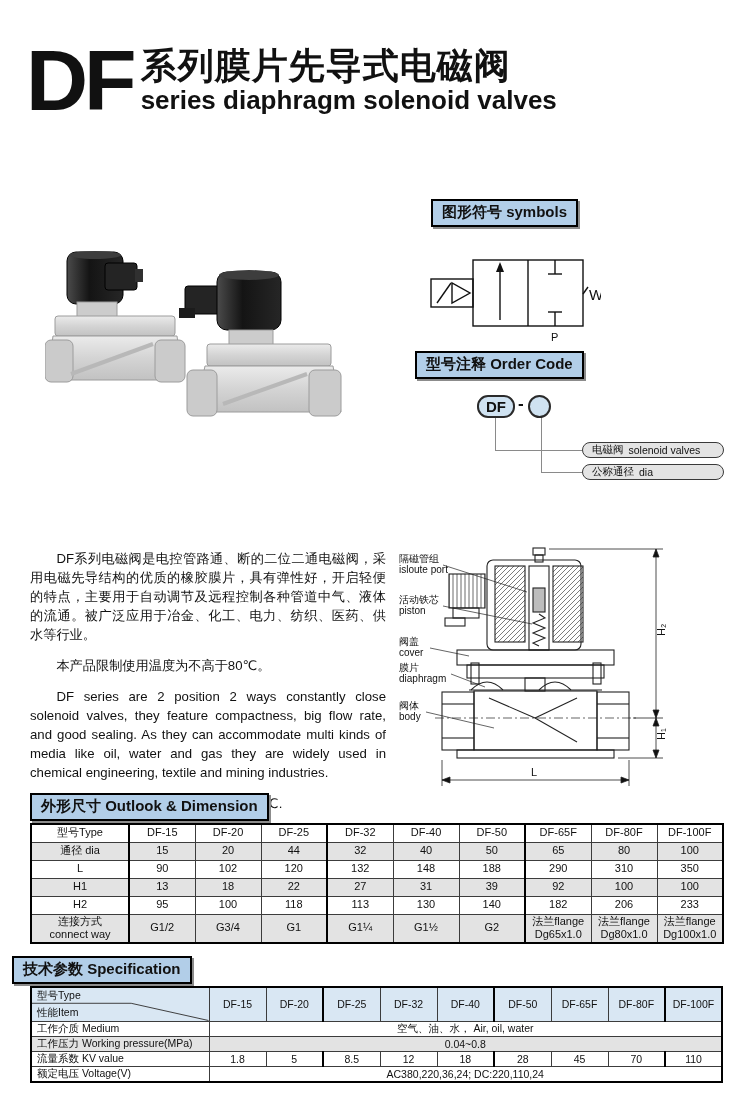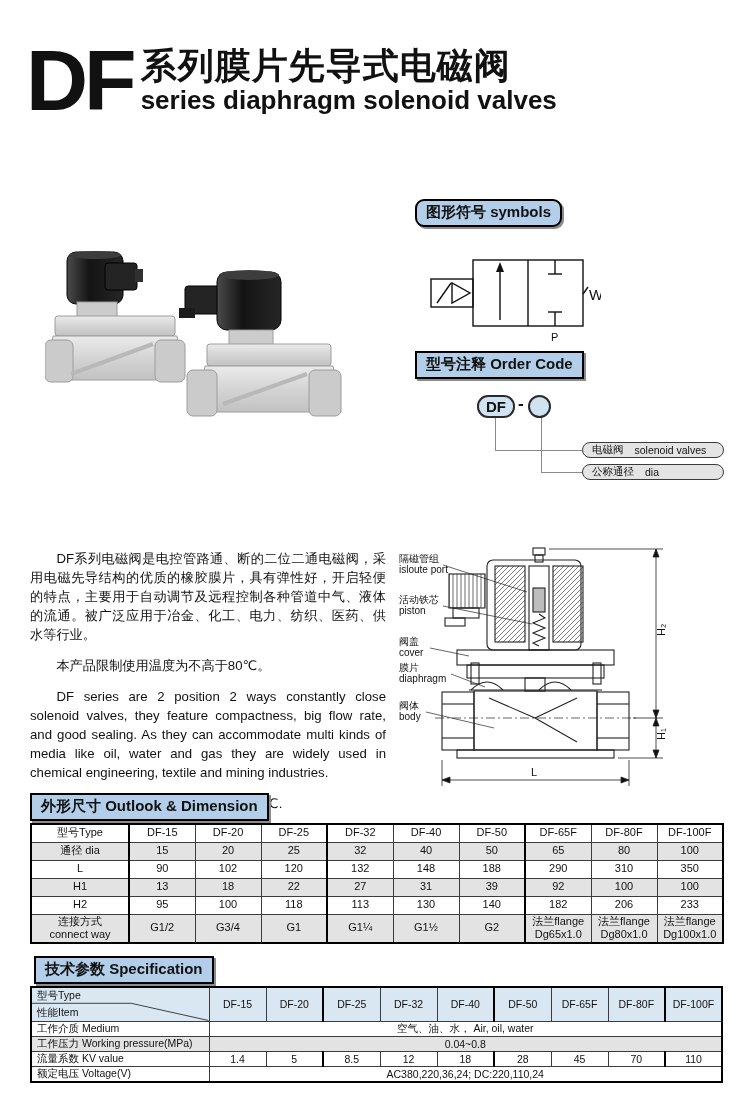--- a/index.html
+++ b/index.html
@@ -25,21 +25,21 @@
 
   
   .order-diagram { position:absolute; left:410px; top:390px; width:325px; height:100px; }
   .oc-pill { position:absolute; left:67px; top:5px; width:38px; height:23px; background:#cfe2f1; border:2px solid #2a2a2a;
     border-radius:11px; font-weight:bold; font-size:15px; text-align:center; line-height:19px; }
   .oc-dash { position:absolute; left:108px; top:4px; font-weight:bold; font-size:17px; }
   .oc-circle { position:absolute; left:118px; top:5px; width:23px; height:23px; background:#cfe2f1; border:2px solid #2a2a2a; border-radius:50%; }
   .oc-line { position:absolute; background:#8a8a8a; }
   .oc-box { position:absolute; left:172px; width:142px; height:16px; background:#e4e4e4; border:1.5px solid #3a3a3a;
     border-radius:8px; font-size:10.5px; display:flex; align-items:center; padding-left:9px; white-space:nowrap; }
-  .oc-box .en { margin-left:11px; }
+  .oc-box .en { margin-left:5px; }
 
   
   .features-text { position:absolute; left:30px; top:537px; width:356px; font-size:13.2px; line-height:1.44; text-align:justify; }
   .features-text p { text-indent:2em;margin-top:12px; }
 
   
   table { border-collapse:collapse; table-layout:fixed; }
   .dim-table { position:absolute; left:30px; top:823px; width:692px; border:2px solid #000; font-size:11px; }
   .dim-table td { border:1px solid #3c3c3c; text-align:center; height:18px; padding:0 2px; white-space:pre-line; line-height:1.25; }
   .dim-table .label-cell { border-right:2px solid #000; }
@@ -100,21 +100,21 @@
       <ellipse cx="54" cy="3" rx="30" ry="5" fill="#3d3d3d"></ellipse>
       <rect x="34" y="58" width="44" height="16" fill="#cccccc" stroke="#9c9c9c"></rect>
       <rect x="12" y="72" width="124" height="22" rx="3" fill="url(#metal)" stroke="#9c9c9c"></rect>
       <path d="M10,94 L138,94 L146,140 L0,140 Z" fill="url(#metal)" stroke="#9c9c9c"></path>
       <rect x="-8" y="98" width="30" height="46" rx="6" fill="#cbcbcb" stroke="#9c9c9c"></rect>
       <rect x="114" y="98" width="32" height="46" rx="6" fill="#cbcbcb" stroke="#9c9c9c"></rect>
       <line x1="28" y1="132" x2="112" y2="102" stroke="#b8b8b8" stroke-width="4"></line>
     </g>
   </svg>
 
-  <div class="section-header" style="left:415px; top:199px;border-radius:9px;">图形符号 symbols</div>
+  <div class="section-header" style="left:431px; top:199px;">图形符号 symbols</div>
   <svg class="symbol-svg" viewBox="0 0 178 96">
     <g stroke="#111" fill="none" stroke-width="1.4">
       <rect x="50" y="12" width="110" height="66"></rect>
       <line x1="105" y1="12" x2="105" y2="78"></line>
       <line x1="77" y1="72" x2="77" y2="23"></line>
       <path d="M77,14 l-4,10 h8 z" fill="#111" stroke="none"></path>
       <line x1="132" y1="12" x2="132" y2="26"></line>
       <line x1="125" y1="26" x2="139" y2="26"></line>
       <line x1="132" y1="78" x2="132" y2="64"></line>
       <line x1="125" y1="64" x2="139" y2="64"></line>
@@ -252,21 +252,21 @@
           <td>DF-40</td>
           <td>DF-50</td>
           <td class="grp">DF-65F</td>
           <td>DF-80F</td>
           <td>DF-100F</td>
         </tr>
         <tr class="shaded">
           <td class="label-cell">通径 dia</td>
           <td>15</td>
           <td>20</td>
-          <td>25</td>
+          <td>44</td>
           <td class="grp">32</td>
           <td>40</td>
           <td>50</td>
           <td class="grp">65</td>
           <td>80</td>
           <td>100</td>
         </tr>
         <tr>
           <td class="label-cell">L</td>
           <td>90</td>
@@ -315,21 +315,21 @@
           <td class="grp">法兰flange
 Dg65x1.0</td>
           <td>法兰flange
 Dg80x1.0</td>
           <td>法兰flange
 Dg100x1.0</td>
         </tr>
       </tbody>
   </table>
 
-  <div class="section-header" style="left:34px; top:956px;text-align:right;">技术参数 Specification</div>
+  <div class="section-header" style="left:12px; top:956px;text-align:right;">技术参数 Specification</div>
   <table class="spec-table">
     <colgroup>
       <col style="width:178px;">
       <col span="9" style="width:57px;">
     </colgroup>
     <tbody>
       <tr class="spec-head" id="spec-models-row">
         <td class="corner">
           <svg viewBox="0 0 178 34" preserveAspectRatio="none">
             <polyline points="0,16 100,16 178,34" fill="none" stroke="#3c3c3c" stroke-width="1"></polyline>
@@ -352,21 +352,21 @@
         <tr>
           <td class="spec-label">工作介质 Medium</td>
           <td colspan="9">空气、油、水，  Air, oil, water</td>
         </tr>
         <tr class="shaded">
           <td class="spec-label">工作压力 Working pressure(MPa)</td>
           <td colspan="9">0.04~0.8</td>
         </tr>
         <tr>
           <td class="spec-label">流量系数 KV value</td>
-          <td>1.4</td>
+          <td>1.8</td>
           <td>5</td>
           <td class="grp">8.5</td>
           <td>12</td>
           <td>18</td>
           <td class="grp">28</td>
           <td>45</td>
           <td>70</td>
           <td class="grp">110</td>
         </tr>
         <tr>

